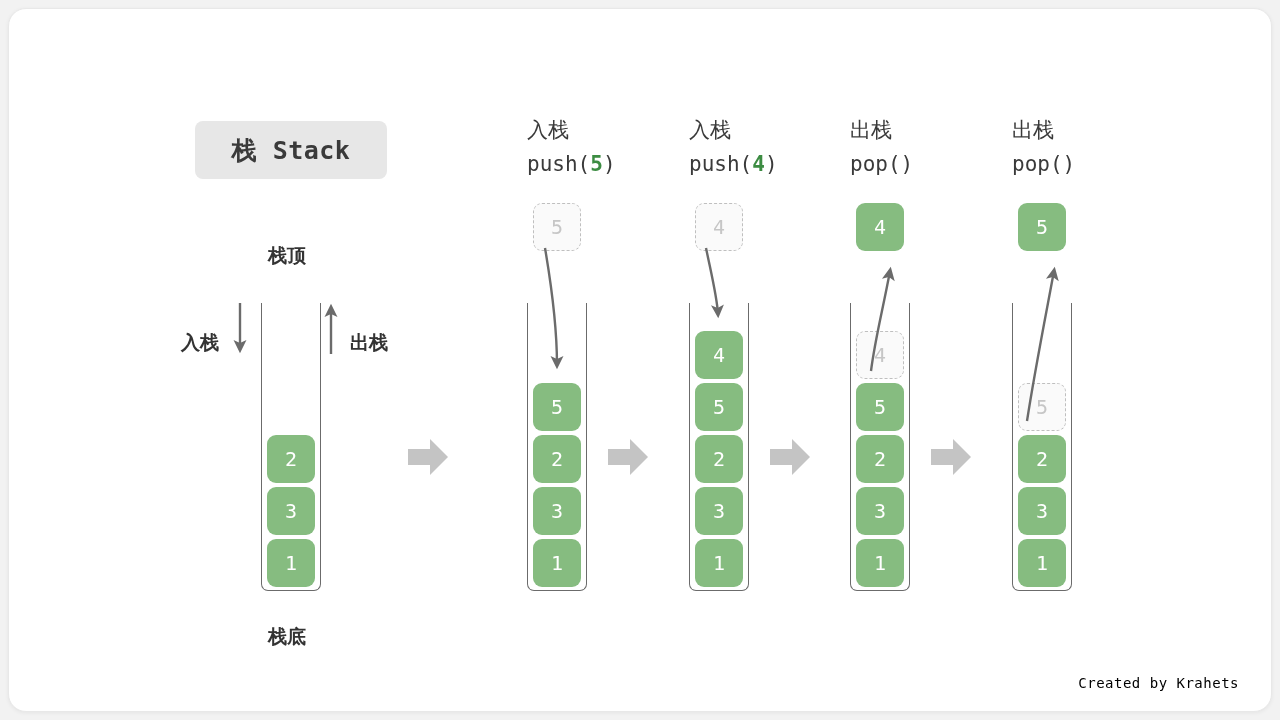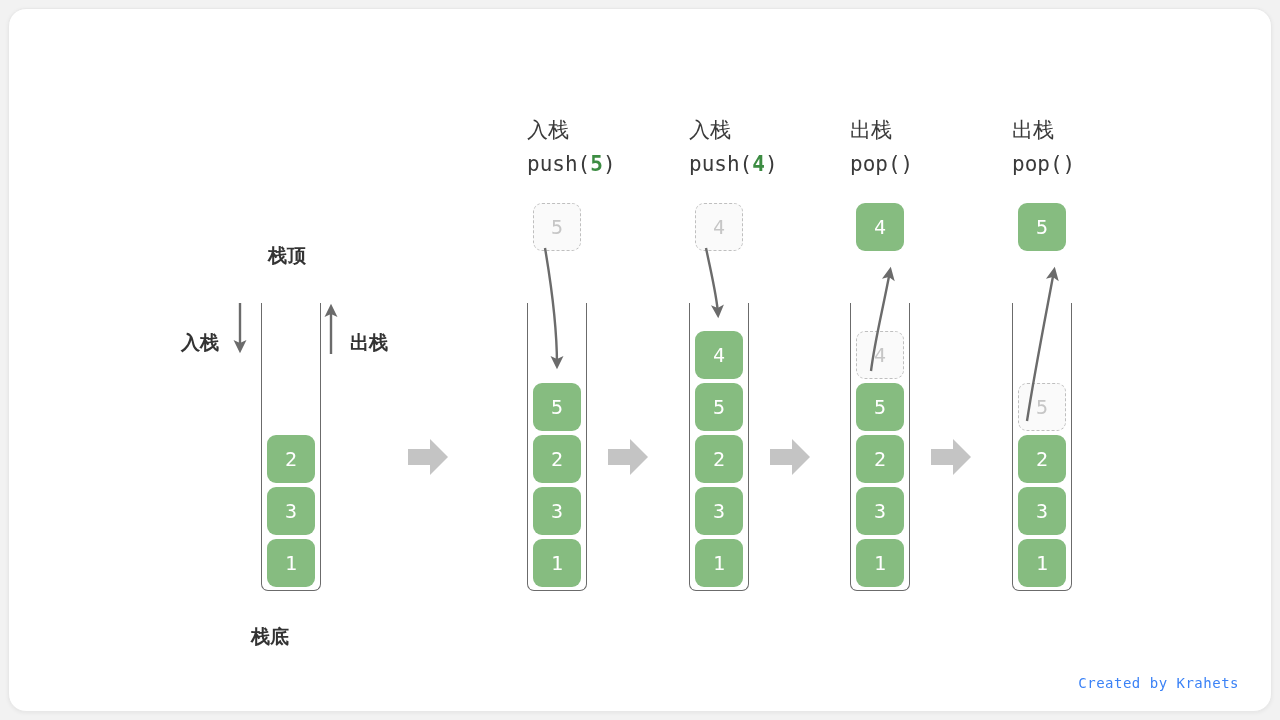--- a/index.html
+++ b/index.html
@@ -131,33 +131,36 @@
     pointer-events: none;
   }
 
   
   #footer {
     position: absolute;
     right: 32px;
     bottom: 20px;
     font-family: "DejaVu Sans Mono", "Liberation Mono", monospace;
     font-size: 14px;
-    color: #3b82f6;
+    color: #000000;
     letter-spacing: 0.5px;
   }
 </style>
 </head>
 <body>
 
 <div id="canvas">
   <div id="card">
 
+    <div id="title-badge">
+      <span>栈 Stack</span>
+    </div>
 
     <div class="cn-label" style="left:259px; top:234px;">栈顶</div>
-    <div class="cn-label" style="left:242px; top:615px;">栈底</div>
+    <div class="cn-label" style="left:259px; top:615px;">栈底</div>
     <div class="cn-label" style="left:172px; top:321px;">入栈</div>
     <div class="cn-label" style="left:341px; top:321px;">出栈</div>
 
     <div id="stage">
         <div class="tube" style="left: 252px; top: 294px;"></div>
         <div class="block" style="left: 258px; top: 426px;">2</div>
         <div class="block" style="left: 258px; top: 478px;">3</div>
         <div class="block" style="left: 258px; top: 530px;">1</div>
         <div class="chevron" style="left: 397px; top: 427px;"><svg viewBox="0 0 44 42" width="44" height="42" xmlns="http://www.w3.org/2000/svg">
             <path d="M2,13 L24,13 L24,3 L42,21 L24,39 L24,29 L2,29 Z" fill="#c4c4c4"></path>

